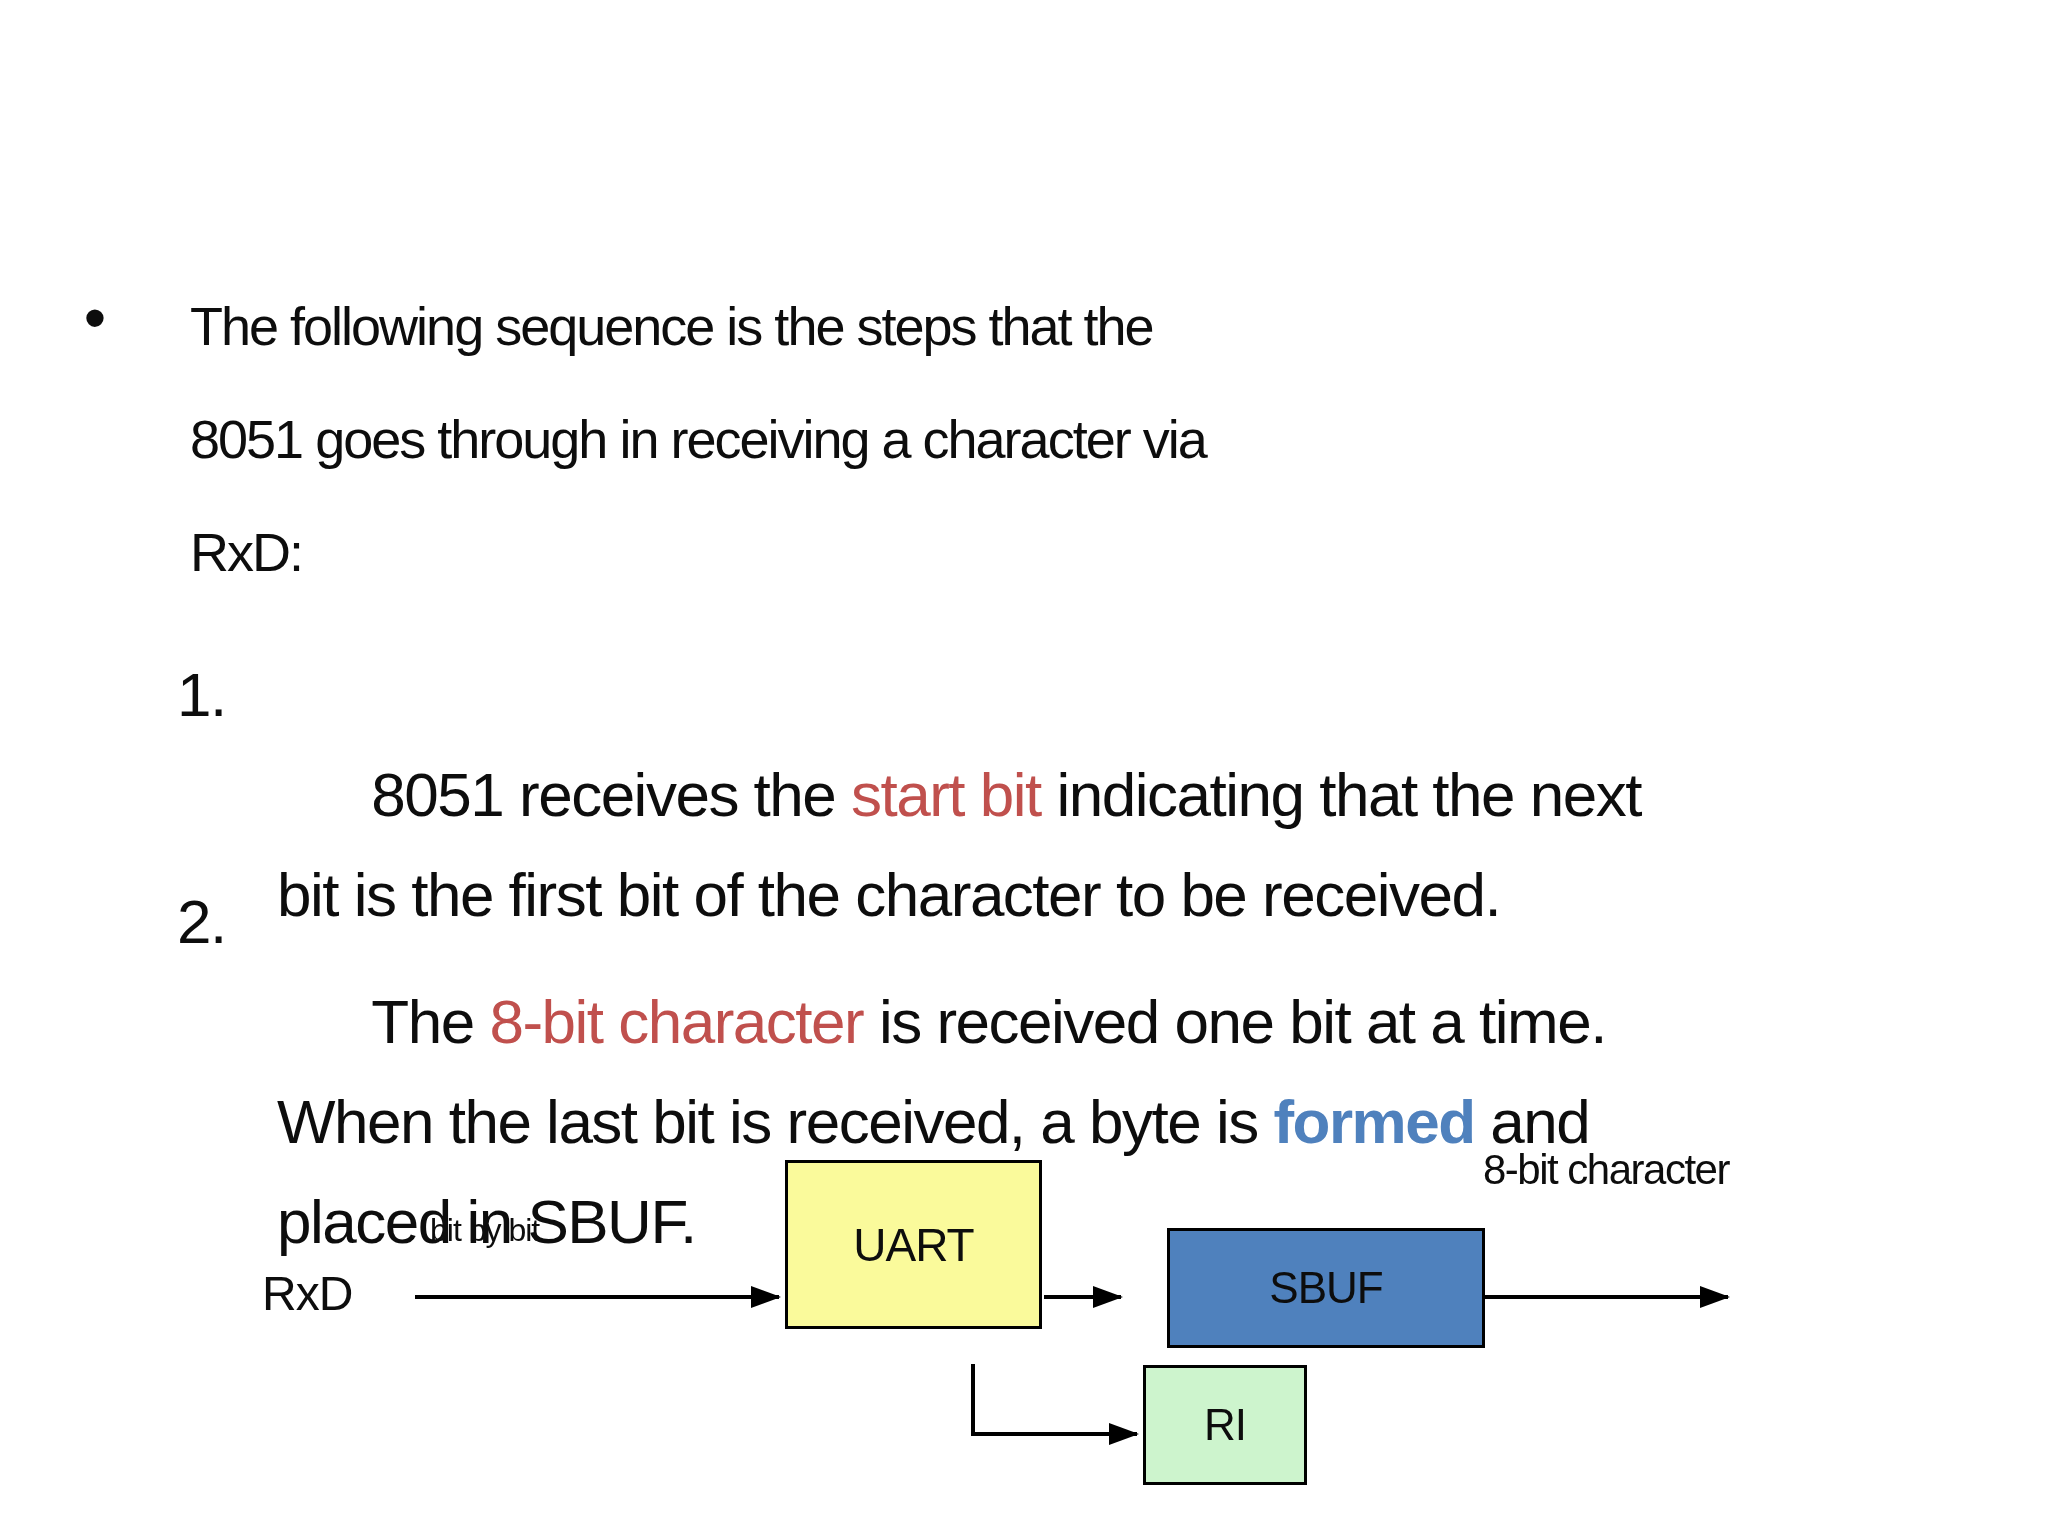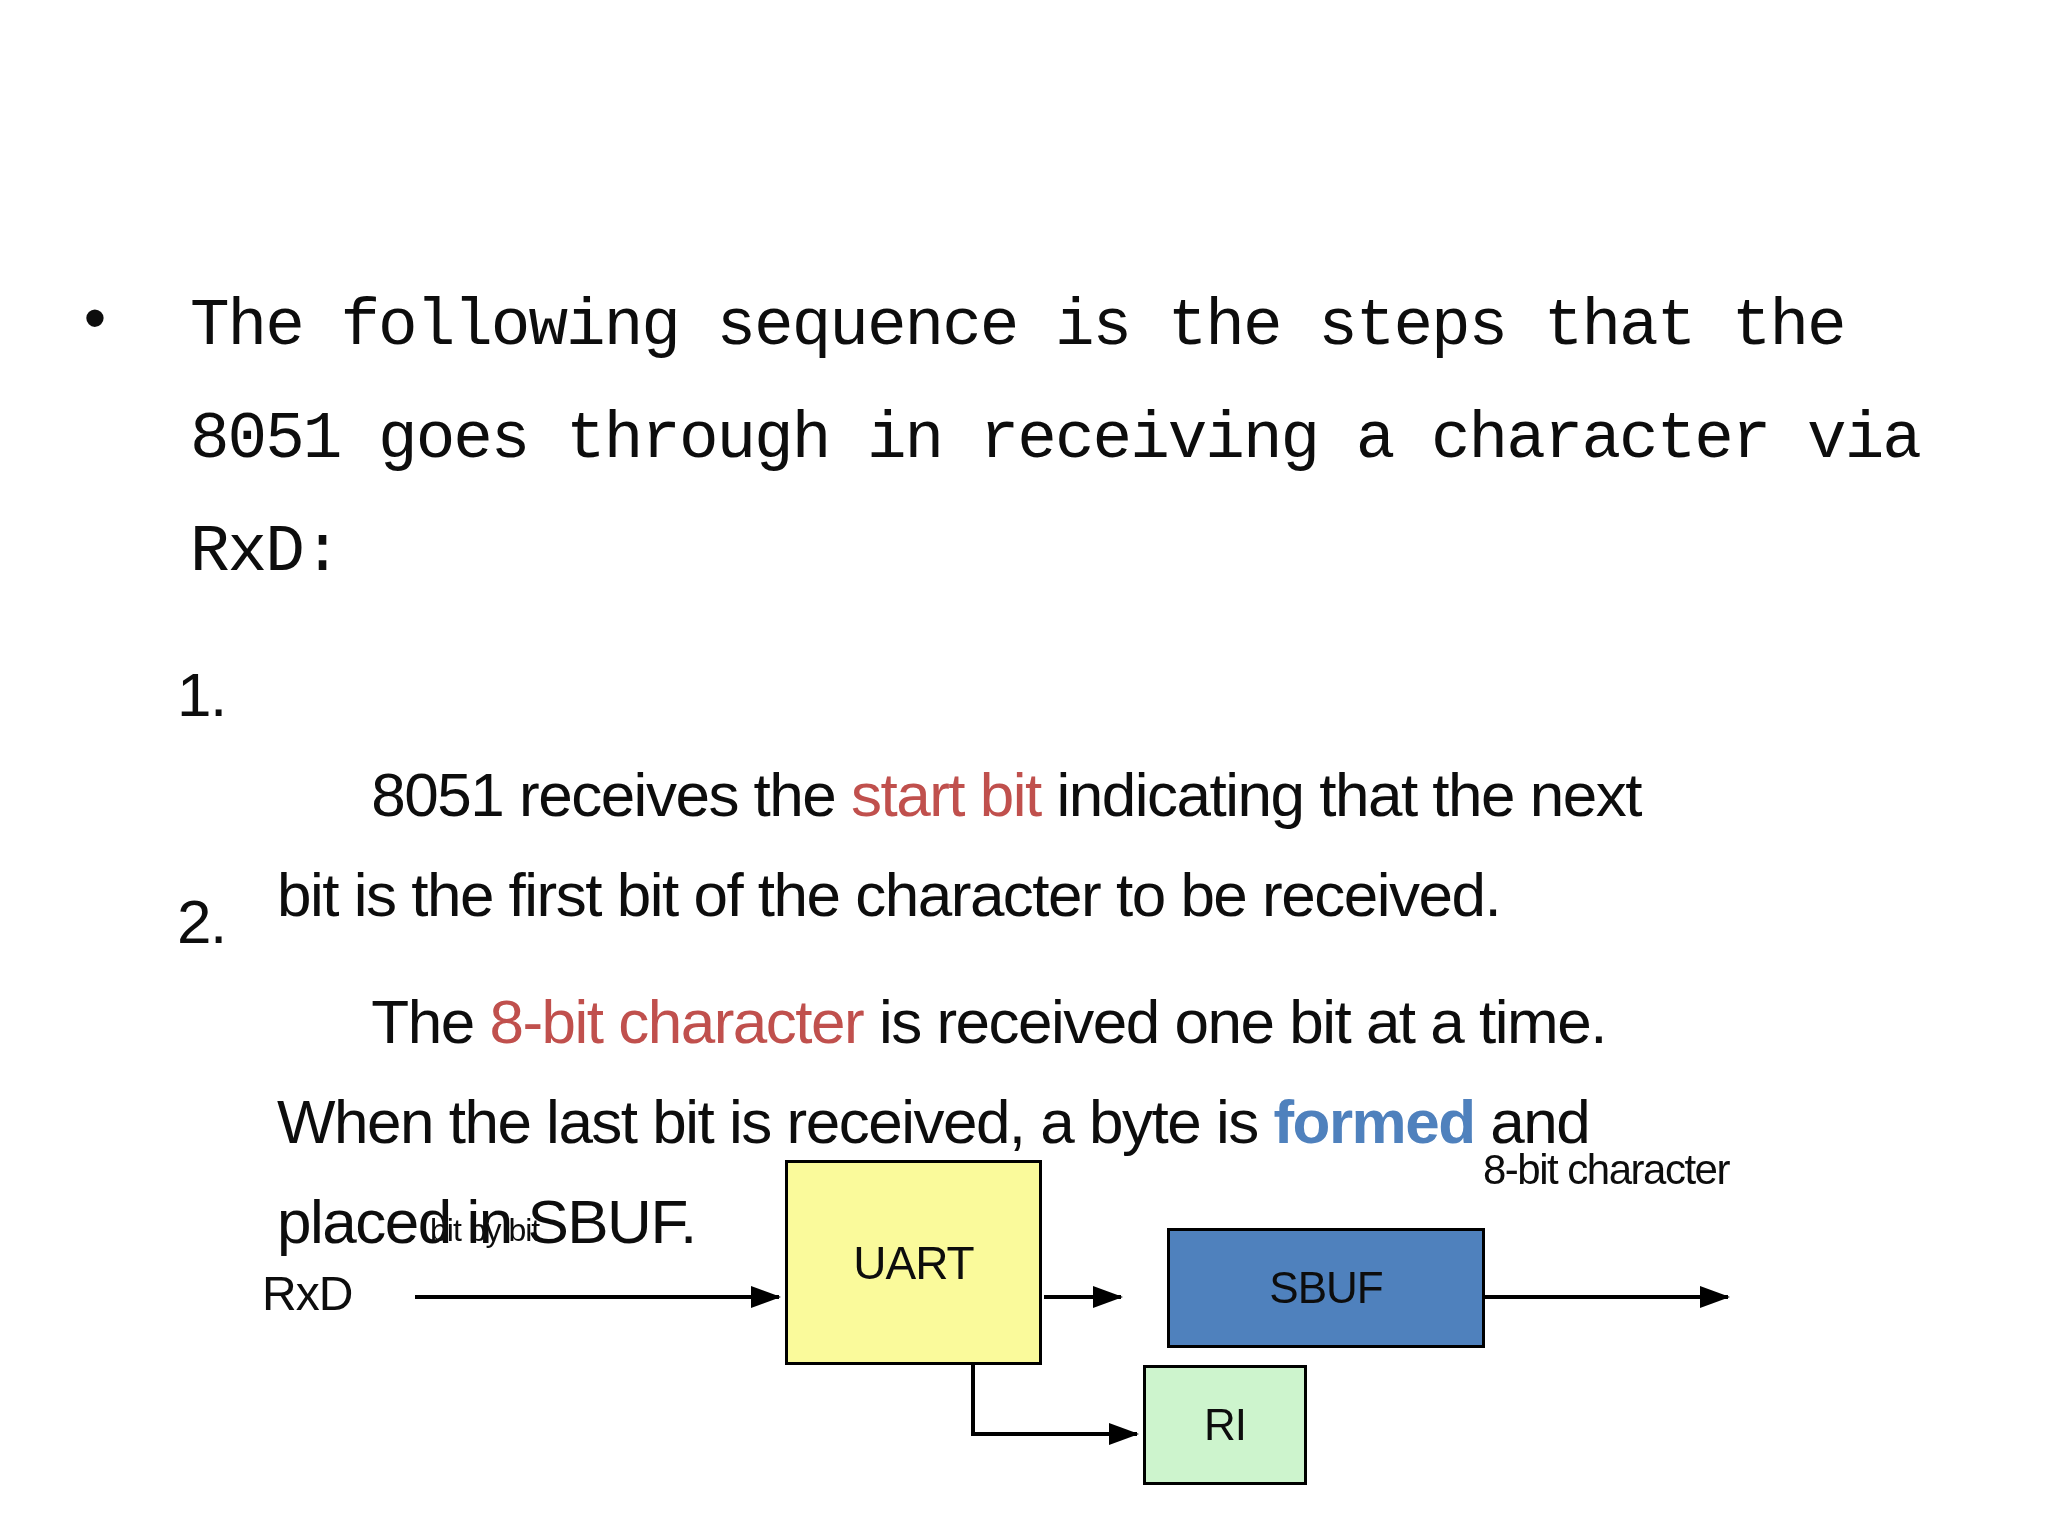--- a/index.html
+++ b/index.html
@@ -35,25 +35,24 @@
     width: 70px;
     font-size: 64px;
     line-height: 113px;
     text-align: center;
   }
   .bullet-text {
     position: absolute;
     left: 190px;
     top: 270px;
     width: 1750px;
-    font-size: 66px;
+    font-size: 54px;
     line-height: 113px;
     letter-spacing: -2px;
     white-space: pre-wrap;
-    font-family: Liberation Mono, monospace;
   }
   .list-item {
     position: absolute;
     left: 177px;
     display: flex;
     align-items: flex-start;
   }
   .list-item .num {
     width: 100px;
     flex: 0 0 100px;
@@ -84,21 +83,21 @@
   .label-8bit       { left: 1483px; top: 1146px; font-size: 42px; letter-spacing: -1.5px; }
   .box {
     position: absolute;
     border: 3px solid #000000;
     box-sizing: border-box;
     display: flex;
     align-items: center;
     justify-content: center;
     letter-spacing: -1px;
   }
-  .box-uart { left: 785px;  top: 1160px; width: 257px; height: 205px; font-size: 46px; }
+  .box-uart { left: 785px;  top: 1160px; width: 257px; height: 169px; font-size: 46px; }
   .box-sbuf { left: 1127px; top: 1228px; width: 318px; height: 120px; font-size: 44px; margin-left: 40px; }
   .box-ri   { left: 1143px; top: 1365px; width: 164px; height: 120px; font-size: 44px; }
   svg.arrows {
     position: absolute;
     left: 0;
     top: 0;
     width: 2048px;
     height: 1536px;
     pointer-events: none;
   }

